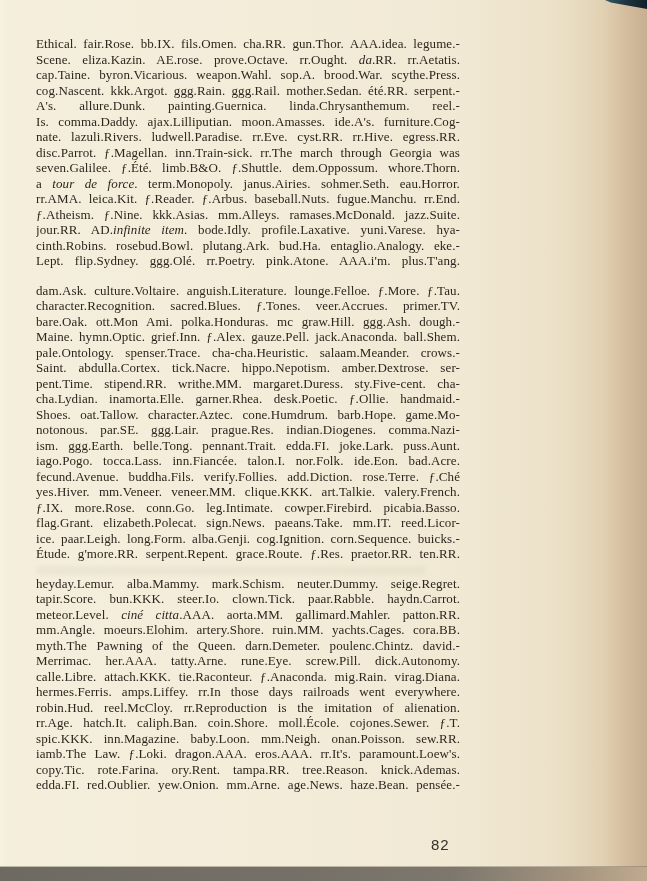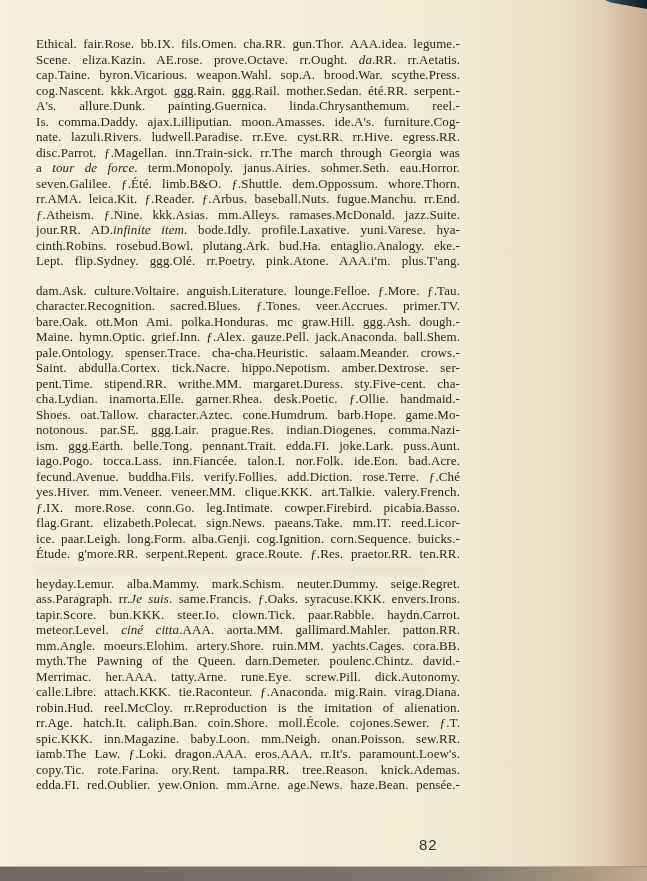--- a/index.html
+++ b/index.html
@@ -53,21 +53,21 @@
     height: 15.5px;
     overflow: hidden;
     text-align: justify;
     text-align-last: justify;
     white-space: normal;
     letter-spacing: 0.1px;
   }
   .line i { font-style: italic; }
   .page-number {
     position: absolute;
-    left: 419px;
+    left: 431px;
     top: 836px;
     font-family: "Liberation Sans", sans-serif;
     font-size: 15px;
     letter-spacing: 1px;
     color: #34302a;
   }
   .bottom-edge {
     position: absolute;
     left: 0;
     right: 0;
@@ -96,22 +96,22 @@
   <div class="text-block">
       <div class="para">
         <div class="line">Ethical. fair.Rose. bb.IX. fils.Omen. cha.RR. gun.Thor. AAA.idea. legume.-</div>
         <div class="line">Scene. eliza.Kazin. AE.rose. prove.Octave. rr.Ought. <i>da</i>.RR. rr.Aetatis.</div>
         <div class="line">cap.Taine. byron.Vicarious. weapon.Wahl. sop.A. brood.War. scythe.Press.</div>
         <div class="line">cog.Nascent. kkk.Argot. ggg.Rain. ggg.Rail. mother.Sedan. été.RR. serpent.-</div>
         <div class="line">A's. allure.Dunk. painting.Guernica. linda.Chrysanthemum. reel.-</div>
         <div class="line">Is. comma.Daddy. ajax.Lilliputian. moon.Amasses. ide.A's. furniture.Cog-</div>
         <div class="line">nate. lazuli.Rivers. ludwell.Paradise. rr.Eve. cyst.RR. rr.Hive. egress.RR.</div>
         <div class="line">disc.Parrot. ƒ.Magellan. inn.Train-sick. rr.The march through Georgia was</div>
+        <div class="line">seven.Galilee. ƒ.Été. limb.B&amp;O. ƒ.Shuttle. dem.Oppossum. whore.Thorn.</div>
         <div class="line">a <i>tour de force</i>. term.Monopoly. janus.Airies. sohmer.Seth. eau.Horror.</div>
-        <div class="line">seven.Galilee. ƒ.Été. limb.B&amp;O. ƒ.Shuttle. dem.Oppossum. whore.Thorn.</div>
         <div class="line">rr.AMA. leica.Kit. ƒ.Reader. ƒ.Arbus. baseball.Nuts. fugue.Manchu. rr.End.</div>
         <div class="line">ƒ.Atheism. ƒ.Nine. kkk.Asias. mm.Alleys. ramases.McDonald. jazz.Suite.</div>
         <div class="line">jour.RR. AD.<i>infinite item</i>. bode.Idly. profile.Laxative. yuni.Varese. hya-</div>
         <div class="line">cinth.Robins. rosebud.Bowl. plutang.Ark. bud.Ha. entaglio.Analogy. eke.-</div>
         <div class="line">Lept. flip.Sydney. ggg.Olé. rr.Poetry. pink.Atone. AAA.i'm. plus.T'ang.</div>
       </div>
       <div class="para">
         <div class="line">dam.Ask. culture.Voltaire. anguish.Literature. lounge.Felloe. ƒ.More. ƒ.Tau.</div>
         <div class="line">character.Recognition. sacred.Blues. ƒ.Tones. veer.Accrues. primer.TV.</div>
         <div class="line">bare.Oak. ott.Mon Ami. polka.Honduras. mc graw.Hill. ggg.Ash. dough.-</div>
@@ -126,27 +126,27 @@
         <div class="line">iago.Pogo. tocca.Lass. inn.Fiancée. talon.I. nor.Folk. ide.Eon. bad.Acre.</div>
         <div class="line">fecund.Avenue. buddha.Fils. verify.Follies. add.Diction. rose.Terre. ƒ.Ché</div>
         <div class="line">yes.Hiver. mm.Veneer. veneer.MM. clique.KKK. art.Talkie. valery.French.</div>
         <div class="line">ƒ.IX. more.Rose. conn.Go. leg.Intimate. cowper.Firebird. picabia.Basso.</div>
         <div class="line">flag.Grant. elizabeth.Polecat. sign.News. paeans.Take. mm.IT. reed.Licor-</div>
         <div class="line">ice. paar.Leigh. long.Form. alba.Genji. cog.Ignition. corn.Sequence. buicks.-</div>
         <div class="line">Étude. g'more.RR. serpent.Repent. grace.Route. ƒ.Res. praetor.RR. ten.RR.</div>
       </div>
       <div class="para">
         <div class="line">heyday.Lemur. alba.Mammy. mark.Schism. neuter.Dummy. seige.Regret.</div>
-        <div class="line">ass.Paragraph. rr.<i>Je suis</i>. same.Francis. ƒ.Oaks. syracuse.KKK. envers.Irons.</div>
         <div class="line">tapir.Score. bun.KKK. steer.Io. clown.Tick. paar.Rabble. haydn.Carrot.</div>
         <div class="line">meteor.Level. <i>ciné citta</i>.AAA. aorta.MM. gallimard.Mahler. patton.RR.</div>
         <div class="line">mm.Angle. moeurs.Elohim. artery.Shore. ruin.MM. yachts.Cages. cora.BB.</div>
         <div class="line">myth.The Pawning of the Queen. darn.Demeter. poulenc.Chintz. david.-</div>
         <div class="line">Merrimac. her.AAA. tatty.Arne. rune.Eye. screw.Pill. dick.Autonomy.</div>
         <div class="line">calle.Libre. attach.KKK. tie.Raconteur. ƒ.Anaconda. mig.Rain. virag.Diana.</div>
+        <div class="line">hermes.Ferris. amps.Liffey. rr.In those days railroads went everywhere.</div>
         <div class="line">robin.Hud. reel.McCloy. rr.Reproduction is the imitation of alienation.</div>
         <div class="line">rr.Age. hatch.It. caliph.Ban. coin.Shore. moll.École. cojones.Sewer. ƒ.T.</div>
         <div class="line">spic.KKK. inn.Magazine. baby.Loon. mm.Neigh. onan.Poisson. sew.RR.</div>
         <div class="line">iamb.The Law. ƒ.Loki. dragon.AAA. eros.AAA. rr.It's. paramount.Loew's.</div>
         <div class="line">copy.Tic. rote.Farina. ory.Rent. tampa.RR. tree.Reason. knick.Ademas.</div>
         <div class="line">edda.FI. red.Oublier. yew.Onion. mm.Arne. age.News. haze.Bean. pensée.-</div>
       </div>
     </div>
   <div class="page-number">82</div>
   <div class="bottom-edge"></div>

